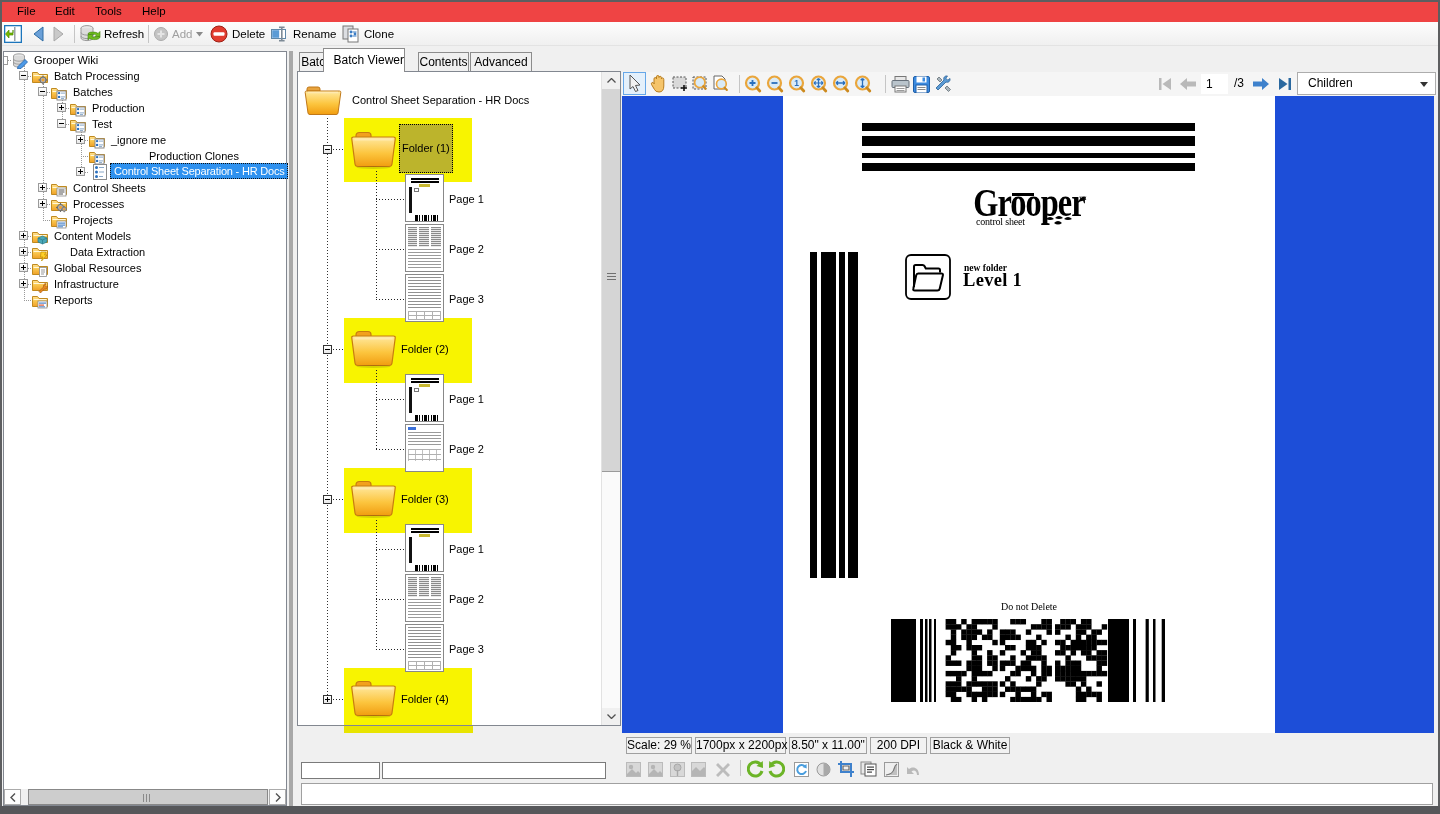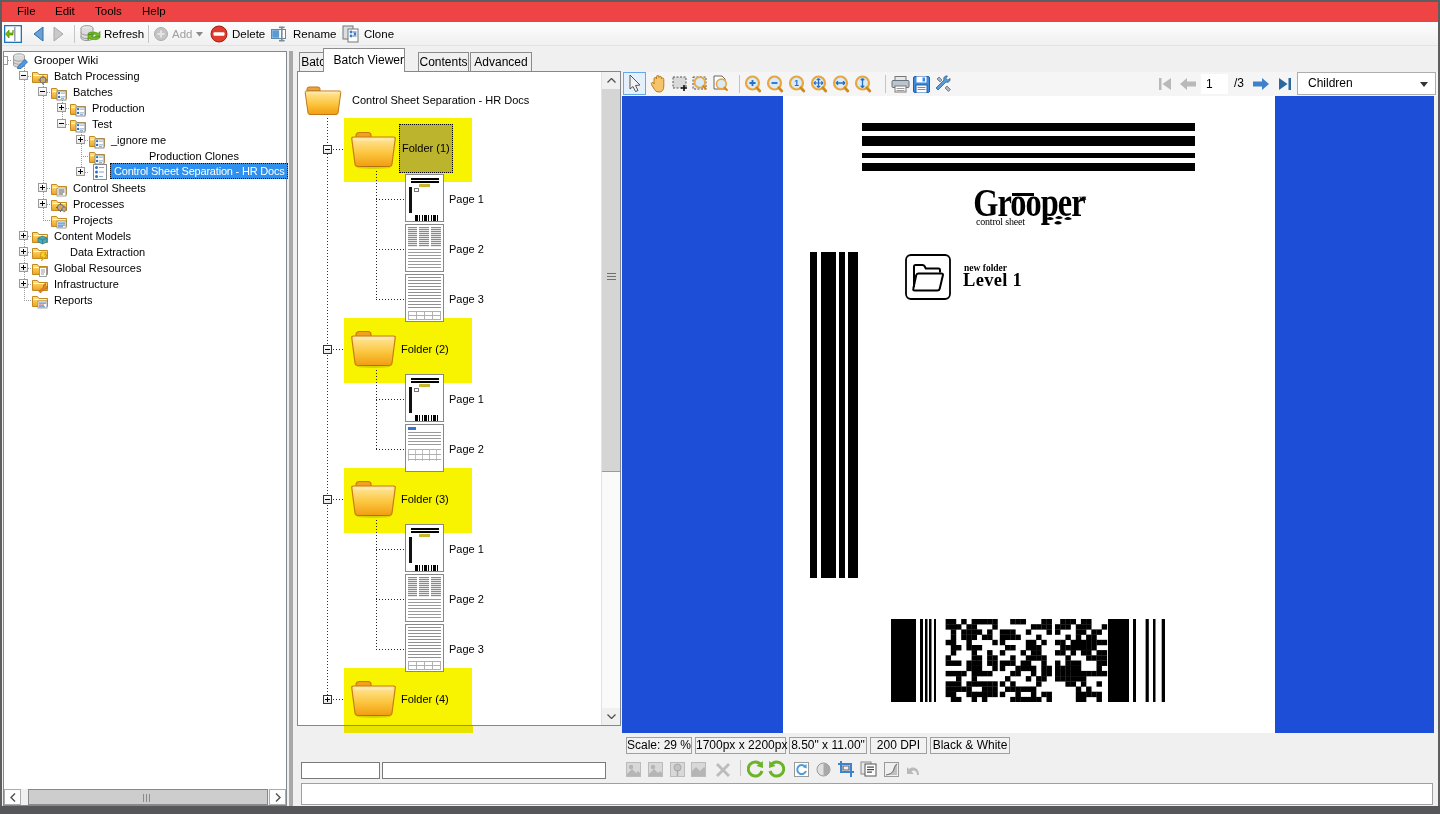--- a/index.html
+++ b/index.html
@@ -620,20 +620,21 @@
     <path d="M14.2 20.5 L37.3 20.5 Q39.3 20.5 38.9 22.3 L35.7 35.8 Q35.3 37.6 33.3 37.6 L10.8 37.6 Q8.8 37.6 9.3 35.8 L12.2 22.3 Q12.6 20.5 14.2 20.5 Z" fill="none" stroke="#000" stroke-width="2" stroke-linejoin="round"></path>
   </svg>
   <div class="abs" style="left:181px;top:167px;font-family:'Liberation Serif',serif;font-weight:bold;font-size:9.5px;">new folder</div>
   <div class="abs" style="left:180px;top:174px;font-family:'Liberation Serif',serif;font-weight:bold;font-size:18.5px;letter-spacing:0.3px;">Level 1</div>
 
   <div class="abs" style="left:27px;top:156px;width:7px;height:326px;background:#000;"></div>
   <div class="abs" style="left:38px;top:156px;width:15px;height:326px;background:#000;"></div>
   <div class="abs" style="left:56px;top:156px;width:6px;height:326px;background:#000;"></div>
   <div class="abs" style="left:65px;top:156px;width:10px;height:326px;background:#000;"></div>
 
+  <div class="abs" style="left:0;top:505px;width:492px;text-align:center;font-family:'Liberation Serif',serif;font-size:10px;">Do not Delete</div>
 
   <div class="abs" id="barcode" style="left:108px;top:523px;width:274px;height:83px;"><svg width="274" height="83" viewBox="0 0 274 83">
           <rect x="0" y="0" width="25" height="83" fill="#000"></rect>
           <rect x="29" y="0" width="3" height="83" fill="#000"></rect>
           <rect x="34" y="0" width="2.5" height="83" fill="#000"></rect>
           <rect x="38" y="0" width="2.5" height="83" fill="#000"></rect>
           <rect x="43" y="0" width="2" height="83" fill="#000"></rect>
           <rect x="54.6" y="0.0" width="5.44" height="5.44" fill="#000"></rect>
           <rect x="59.8" y="0.0" width="5.44" height="5.44" fill="#000"></rect>
           <rect x="70.2" y="0.0" width="5.44" height="5.44" fill="#000"></rect>

